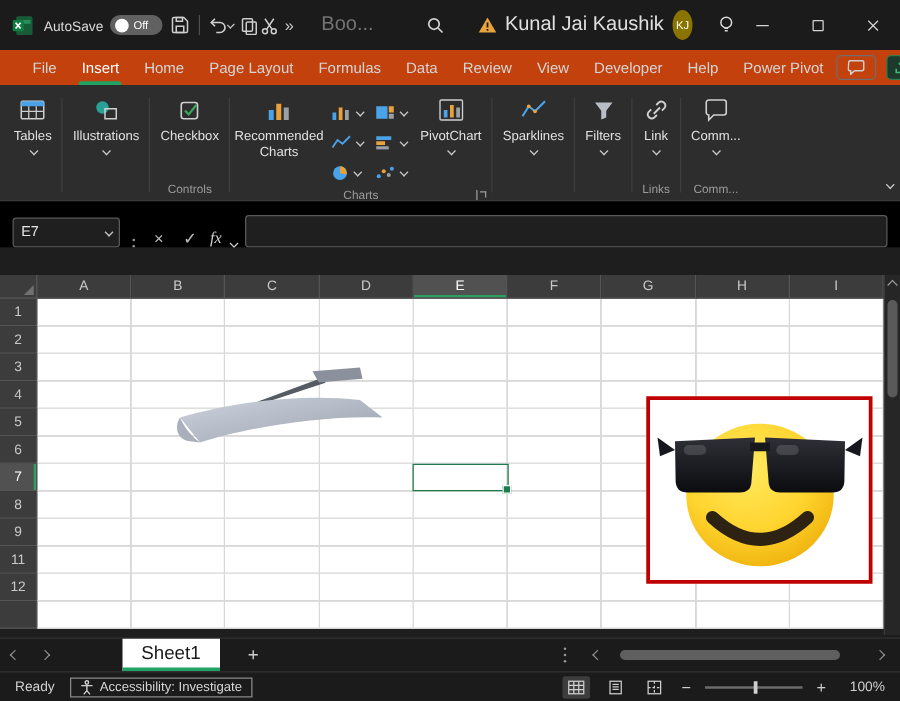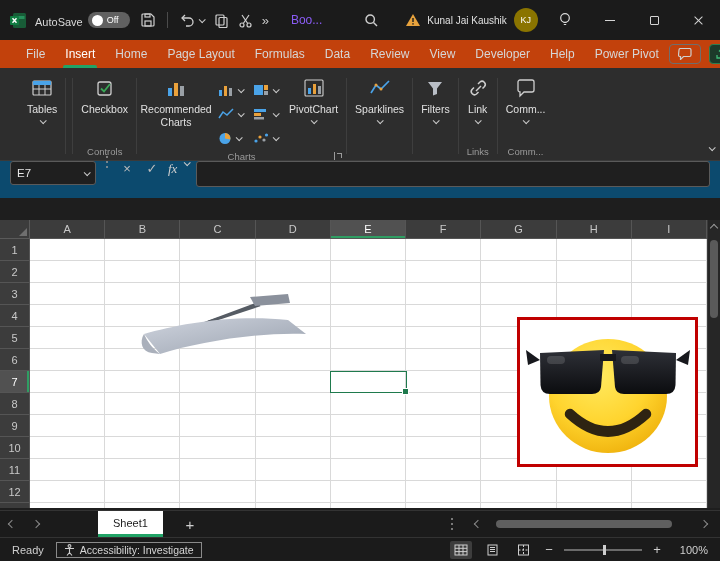--- a/index.html
+++ b/index.html
@@ -11,27 +11,27 @@
   .titlebar { position:absolute; top:0; left:0; right:0; height:40px; background:#1b1b1b;
     display:flex; align-items:center; padding-left:10px; }
   .tb-item { display:flex; align-items:center; justify-content:center; height:28px; }
   .autosave { display:flex; align-items:flex-end; gap:5px; font-size:11px; color:#d9d9d9; margin-left:8px; }
   .toggle { width:42px; height:16px; background:#616161; border-radius:9px; display:flex;
     align-items:center; padding:0 4px; gap:4px; }
   .knob { width:11px; height:11px; border-radius:50%; background:#fff; }
   .toggle-lbl { font-size:9px; color:#fff; }
   .vsep { width:1px; height:16px; background:#4c4c4c; margin:0 7px; }
   .tbtn { width:24px; height:24px; display:flex; align-items:center; justify-content:center; border-radius:3px; }
-  .doc-title { font-size:12px; color:#8b5cf6; margin-left:22px; }
+  .doc-title { font-size:16px; color:#737373; margin-left:22px; }
   .chev { display:inline-block; width:5px; height:5px; border-right:1.3px solid #c9c9c9;
     border-bottom:1.3px solid #c9c9c9; transform:rotate(45deg) translateY(-1px); }
   .more-cmd { font-size:13px; color:#c9c9c9; margin-left:4px; }
   .search-wrap { margin-left:42px; }
   .warn-wrap { margin-left:26px; }
-  .user-name { font-size:10px; color:#e0e0e0; margin-left:6px; white-space:nowrap; }
+  .user-name { font-size:16px; color:#e0e0e0; margin-left:6px; white-space:nowrap; }
   .avatar { width:24px; height:24px; border-radius:50%; background:#8a7400; color:#fff;
     font-size:9px; display:flex; align-items:center; justify-content:center; margin-left:7px; }
   .bulb-wrap { margin-left:20px; }
   .win-group { margin-left:auto; display:flex; height:40px; }
   .winbtn { width:44px; height:40px; display:flex; align-items:center; justify-content:center; }
   .min-glyph { width:10px; height:1px; background:#d4d4d4; }
   .max-glyph { width:9px; height:9px; border:1px solid #d4d4d4; border-radius:1px; }
   .x-glyph { position:relative; width:11px; height:11px; }
   .x-glyph::before,.x-glyph::after { content:""; position:absolute; left:0; top:5px; width:11px; height:1px; background:#d4d4d4; }
   .x-glyph::before { transform:rotate(45deg); } .x-glyph::after { transform:rotate(-45deg); }
@@ -45,41 +45,41 @@
   .rtab.selected::after { content:""; position:absolute; left:8px; right:8px; bottom:0; height:3px;
     background:#21a366; border-radius:2px 2px 0 0; }
   .tabs-right { margin-left:auto; display:flex; align-items:center; gap:8px; padding-right:12px; }
   .comment-btn { width:32px; height:20px; border:1px solid #6e6e6e; border-radius:4px;
     display:flex; align-items:center; justify-content:center; }
   .share-btn { width:26px; height:20px; border:1px solid #2e7d4f; background:#1d3a2a; border-radius:4px;
     display:flex; align-items:center; justify-content:center; }
 
   
   .ribbon { position:absolute; top:68px; left:0; right:0; height:92px; background:#2d2d2d;
-    display:flex; align-items:stretch; padding:2px 14px 0 22px; }
+    display:flex; align-items:stretch; padding:2px 14px 0 6px; }
   .rgroup { display:flex; flex-direction:column; }
   .rgroup .btns { display:flex; flex:1; align-items:flex-start; justify-content:center; }
   .glabel { font-size:9.5px; color:#9b9b9b; text-align:center; height:15px; line-height:13px; position:relative; }
   .gsep { width:1px; background:#3e3e3e; margin:8px 3px 6px 3px; }
   .bigbtn { display:flex; flex-direction:column; align-items:center; gap:3px; padding:6px 5px 0 5px;
     font-size:10.5px; color:#e0e0e0; text-align:center; }
   .bigbtn .lbl { line-height:1.2; }
   .ricon { height:24px; display:flex; align-items:center; justify-content:center; }
   .chartgrid { display:grid; grid-template-columns:repeat(2, auto); grid-auto-rows:24px;
     column-gap:10px; padding:8px 6px 0 6px; }
   .minichart { display:flex; align-items:center; gap:4px; }
   .launcher { position:absolute; right:0; bottom:2px; width:9px; height:9px;
     border-left:1px solid #9b9b9b; border-bottom:1px solid #9b9b9b; }
   .launcher::after { content:""; position:absolute; right:1px; top:1px; width:4px; height:4px;
     border-right:1px solid #9b9b9b; border-top:1px solid #9b9b9b; }
   .ribbon-collapse { position:absolute; right:6px; top:146px; }
 
   
-  .formulabar { position:absolute; top:160px; left:0; right:0; height:38px; background:#0c4a6e;
-    border-top:1px solid #3a3a3a; display:flex; align-items:flex-start; padding:0 10px; gap:7px; }
+  .formulabar { position:absolute; top:160px; left:0; right:0; height:38px; background:#000000;
+    border-top:1px solid #3a3a3a; display:flex; align-items:flex-end; padding:0 10px; gap:7px; }
   .namebox { width:86px; height:24px; background:#1f1f1f; border:1px solid #5a5a5a; border-radius:3px;
     display:flex; align-items:center; font-size:11.5px; color:#e6e6e6; padding:0 6px; }
   .namebox .nb-val { flex:1; }
   .vdots { width:2px; height:2px; background:#9a9a9a; border-radius:50%;
     box-shadow:0 -5px 0 #9a9a9a, 0 5px 0 #9a9a9a; margin:0 3px; }
   .fb-glyph { font-size:13px; color:#bdbdbd; width:18px; text-align:center; }
   .fx { font-style:italic; font-family:"Liberation Serif", serif; font-size:13px; color:#cfcfcf; }
   .fb-input { flex:1; height:26px; background:#1f1f1f; border:1px solid #5a5a5a; border-radius:3px; }
 
   
@@ -109,21 +109,21 @@
   .vs-arrow { position:absolute; top:5px; left:3px; width:6px; height:6px;
     border-left:1.4px solid #9a9a9a; border-top:1.4px solid #9a9a9a; transform:rotate(45deg); }
   .vs-thumb { position:absolute; top:20px; left:2px; width:8px; height:78px; background:#5a5a5a; border-radius:4px; }
 
   
   .sheetbar { position:absolute; top:510px; left:0; right:0; height:27px; background:#1b1b1b;
     border-top:1px solid #333; display:flex; align-items:stretch; }
   .nav-arrow { width:24px; display:flex; align-items:center; justify-content:center; }
   .arr-l { width:6px; height:6px; border-left:1.4px solid #8b8b8b; border-bottom:1.4px solid #8b8b8b; transform:rotate(45deg); }
   .arr-r { width:6px; height:6px; border-right:1.4px solid #8b8b8b; border-top:1.4px solid #8b8b8b; transform:rotate(45deg); }
-  .sheettab { margin-left:50px; background:#ffffff; color:#1b1b1b; font-size:11px;
+  .sheettab { margin-left:50px; background:#ffffff; color:#1b1b1b; font-size:15px;
     padding:0 15px; display:flex; align-items:center; border-bottom:3px solid #21a366;text-align:center; }
   .addsheet { width:30px; display:flex; align-items:center; justify-content:center;
     font-size:15px; color:#cfcfcf; margin-left:12px; }
   .sb-dots { margin-left:auto; width:20px; display:flex; align-items:center; justify-content:center; }
   .hscroll { width:258px; display:flex; align-items:center; padding:0 4px; gap:4px; }
   .hs-track { flex:1; height:20px; position:relative; }
   .hs-thumb { position:absolute; left:2px; top:6px; width:176px; height:8px; background:#5f5f5f; border-radius:4px; }
 
   
   .statusbar { position:absolute; top:537px; left:0; right:0; height:24px; background:#1b1b1b;
@@ -267,20 +267,32 @@
           </span>
           <span class="lbl">Tables</span>
           <span class="chev"></span>
         </div>
       </div>
       <div class="glabel"></div>
     </div>
     <div class="gsep"></div>
 
     <div class="rgroup">
+      <div class="btns">
+        <div class="bigbtn">
+          <span class="ricon">
+            <svg width="22" height="20" viewBox="0 0 22 20">
+                <circle cx="8" cy="8" r="5" fill="#2aa198"></circle>
+                <rect x="10" y="9" width="9" height="8" fill="none" stroke="#cfcfcf" stroke-width="1.2"></rect>
+              </svg>
+          </span>
+          <span class="lbl">Illustrations</span>
+          <span class="chev"></span>
+        </div>
+      </div>
       <div class="glabel"></div>
     </div>
     <div class="gsep"></div>
 
     <div class="rgroup">
       <div class="btns">
         <div class="bigbtn">
           <span class="ricon">
             <svg width="20" height="20" viewBox="0 0 20 20">
                 <rect x="3" y="4" width="13" height="13" rx="2" fill="none" stroke="#cfcfcf" stroke-width="1.3"></rect>
@@ -561,32 +573,20 @@
           <div class="cell"></div>
           <div class="cell"></div>
           <div class="cell"></div>
           <div class="cell"></div>
           <div class="cell"></div>
           <div class="cell"></div>
           <div class="cell"></div>
         </div>
         <div class="grow">
           <div class="rowh">9</div>
-          <div class="cell"></div>
-          <div class="cell"></div>
-          <div class="cell"></div>
-          <div class="cell"></div>
-          <div class="cell"></div>
-          <div class="cell"></div>
-          <div class="cell"></div>
-          <div class="cell"></div>
-          <div class="cell"></div>
-        </div>
-        <div class="grow">
-          <div class="rowh">10</div>
           <div class="cell"></div>
           <div class="cell"></div>
           <div class="cell"></div>
           <div class="cell"></div>
           <div class="cell"></div>
           <div class="cell"></div>
           <div class="cell"></div>
           <div class="cell"></div>
           <div class="cell"></div>
         </div>

